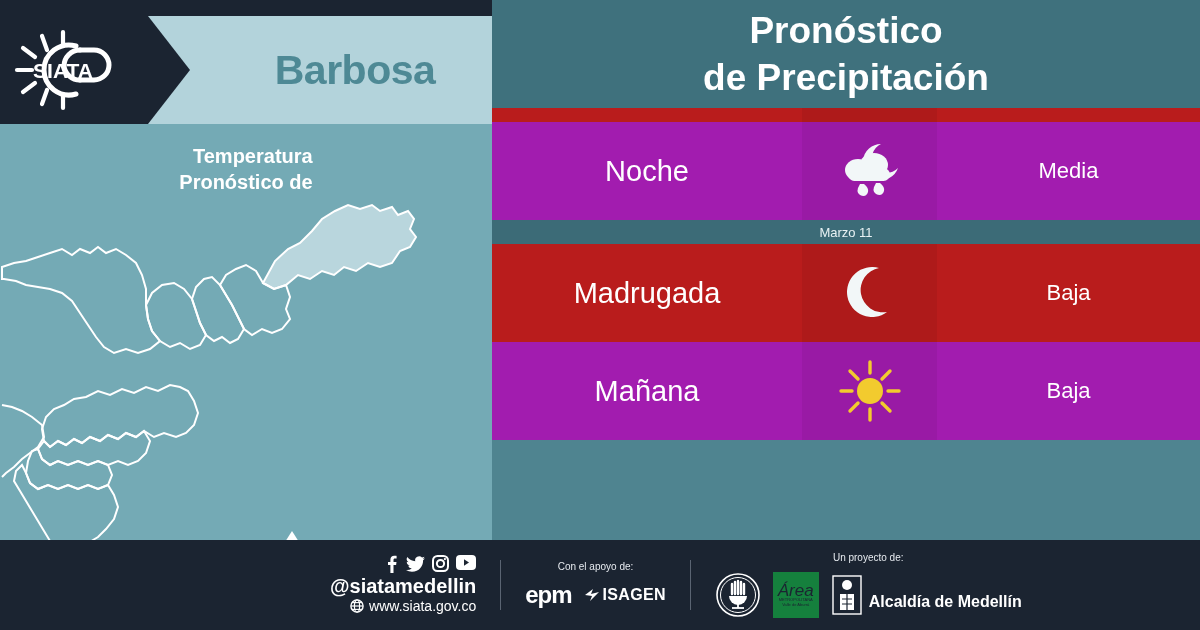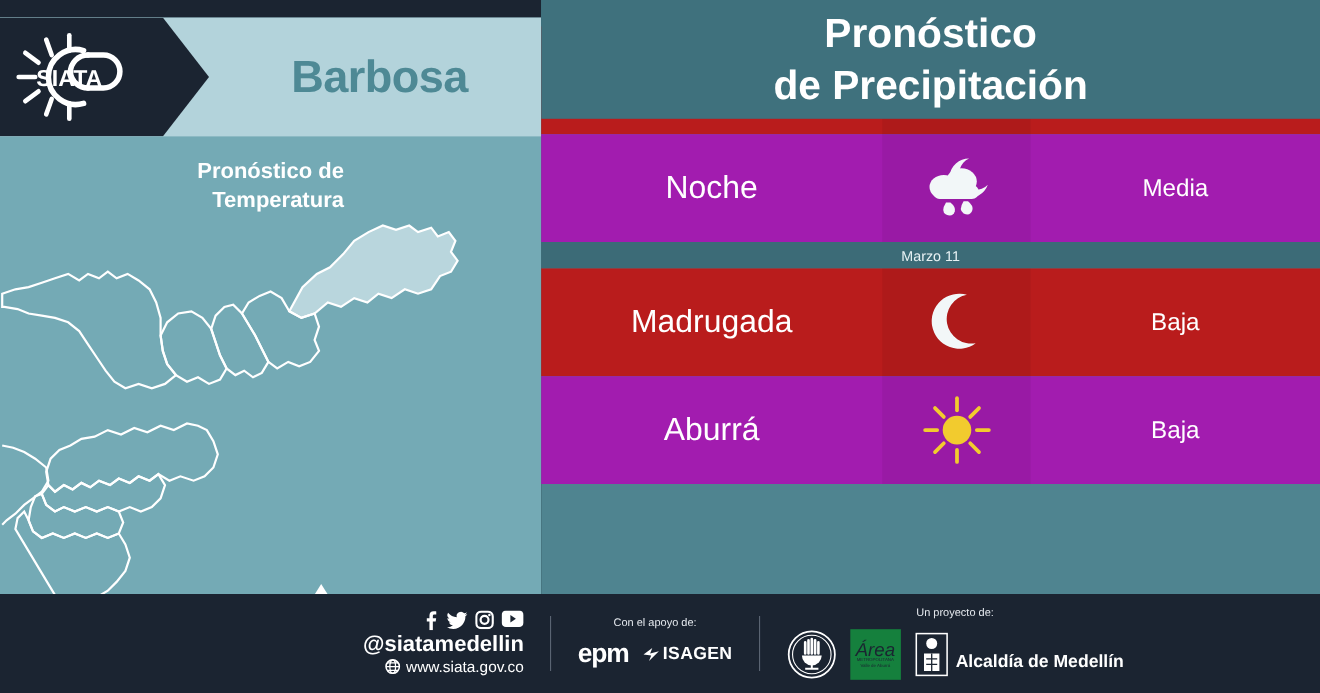--- a/index.html
+++ b/index.html
@@ -21,21 +21,21 @@
     background:#b3d3db;
   }
   .logo-badge {
     position:absolute; left:0; top:0; width:190px; height:108px;
     background:#1b2431;
     clip-path: polygon(0 0, 148px 0, 190px 54px, 148px 108px, 0 108px);
     z-index:3;
   }
   .logo-svg { position:absolute; left:10px; top:10px; }
   .city-title {
-    position:absolute; left:194px; top:0; width:302px; height:108px;
+    position:absolute; left:204px; top:0; width:302px; height:108px;
     display:flex; align-items:center; justify-content:center;
     color:#4e8995; font-size:41px; font-weight:bold; letter-spacing:-0.5px;
   }
 
   .temp-block {
     position:absolute; left:0; top:118px; width:492px; height:72px;
     display:flex; align-items:center; justify-content:center; gap:22px;
   }
   .temp-label {
     color:#ffffff; font-size:20px; font-weight:bold; line-height:1.28;
@@ -153,22 +153,22 @@
         <path d="M70 24 h14 a15 15 0 0 1 0 30 h-6 M70 54 h8" stroke="#ffffff" stroke-width="5" fill="none" stroke-linecap="round"></path>
         <path d="M70 24 a16 16 0 0 0 -16 16 a16 16 0 0 0 16 14" stroke="#ffffff" stroke-width="5" fill="none" stroke-linecap="round"></path>
         <text x="53" y="52" font-family="Liberation Sans, sans-serif" font-size="21" font-weight="bold" fill="#ffffff" text-anchor="middle">SIATA</text>
       </svg>
     </div>
 
     <div class="city-title">Barbosa</div>
 
     <div class="temp-block">
       <div class="temp-label">
+        <div>Temperatura</div>
         <div>Pronóstico de</div>
-        <div>Temperatura</div>
       </div>
     </div>
 
     <div class="map-wrap">
       <svg width="492" height="355" viewBox="0 0 492 355">
 
         <path fill="#b9d6dd" stroke="#ffffff" stroke-width="2" d="M263 82 L275 60 L288 48 L300 42 L312 30 L322 18 L335 10 L348 4 L360 8 L372 4 L380 10 L392 6 L398 14 L408 10 L414 18 L410 28 L416 36 L410 46 L400 50 L392 62 L380 66 L368 62 L356 70 L344 66 L334 74 L322 70 L310 78 L298 74 L286 84 L274 88 Z"></path>
 
         <path fill="none" stroke="#ffffff" stroke-width="2" d="M263 82 L274 88 L286 84 L290 96 L286 108 L290 118 L282 128 L272 132 L262 128 L252 134 L244 128 L238 116 L232 104 L226 94 L220 84 L226 74 L236 68 L246 64 L256 70 Z"></path>
 
@@ -249,21 +249,21 @@
       <div class="cell-period">Madrugada</div>
       <div class="cell-icon">
         <svg width="62" height="62" viewBox="0 0 62 62">
           <path d="M40 6 a25 25 0 1 0 8 44 a21 21 0 1 1 -8 -44 Z" fill="#f2f7f8"></path>
         </svg>
       </div>
       <div class="cell-level">Baja</div>
     </div>
 
     <div class="fc-row dark">
-      <div class="cell-period">Aburrá</div>
+      <div class="cell-period">Mañana</div>
       <div class="cell-icon">
         <svg width="66" height="66" viewBox="0 0 66 66">
           <circle cx="33" cy="33" r="13" fill="#f2cb2e"></circle>
           <g stroke="#f2cb2e" stroke-width="3.4" stroke-linecap="round">
             <line x1="33" y1="4" x2="33" y2="15"></line>
             <line x1="33" y1="51" x2="33" y2="62"></line>
             <line x1="4" y1="33" x2="15" y2="33"></line>
             <line x1="51" y1="33" x2="62" y2="33"></line>
             <line x1="13" y1="13" x2="21" y2="21"></line>
             <line x1="45" y1="45" x2="53" y2="53"></line>

